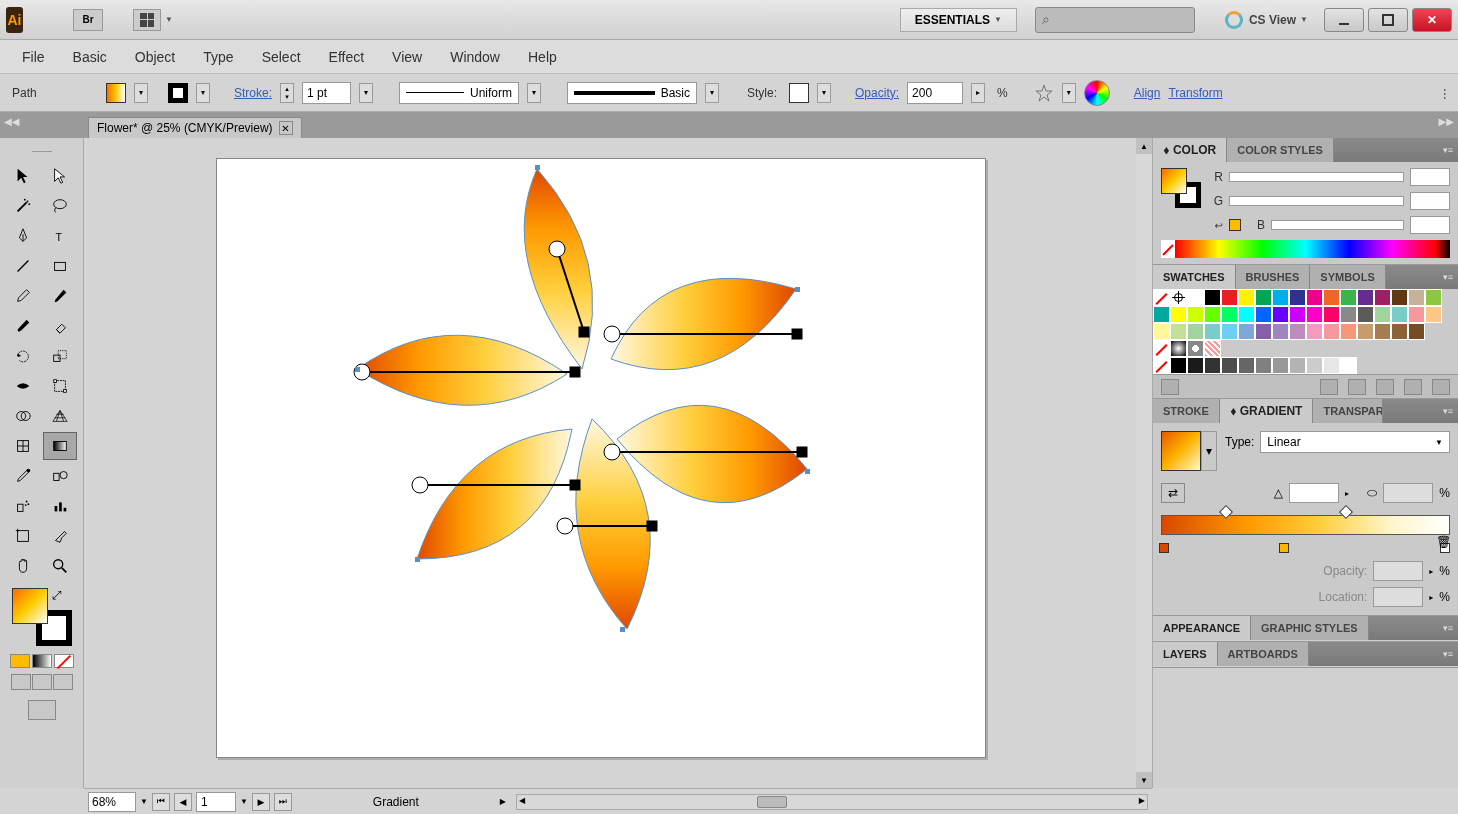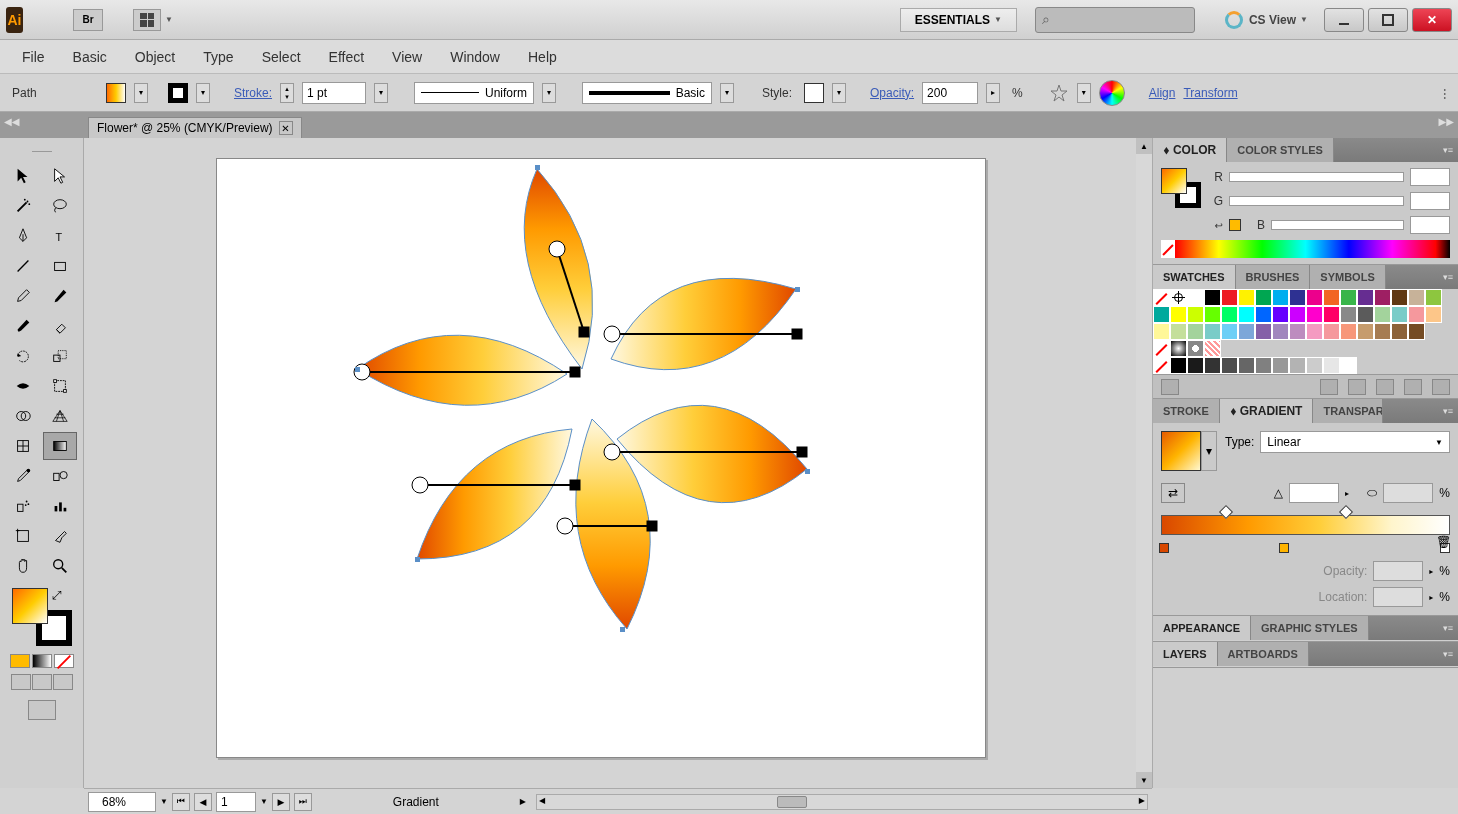--- a/index.html
+++ b/index.html
@@ -76,21 +76,21 @@
 
 
 .canvas-area { flex: 1; background: #d4d4d4; position: relative; overflow: hidden; }
 .artboard { position: absolute; left: 132px; top: 20px; width: 770px; height: 600px; background: #fff; border: 1px solid #888; box-shadow: 2px 2px 0 #aaa; }
 .scrollbar-v { position: absolute; right: 0; top: 0; bottom: 0; width: 16px; background: #d8d8d8; }
 .scrollbar-v .arrow { width:16px; height:16px; background:#c0c0c0; display:flex; align-items:center; justify-content:center; font-size:8px; }
 .scrollbar-v .track { position:absolute; top:16px; bottom:16px; left:0; right:0;}
 
 
 .status-bar { height: 26px; background: #d4d4d4; border-top: 1px solid #aaa; display: flex; align-items: center; padding: 0 4px; gap: 4px; position: absolute; bottom: 0; left: 84px; right: 306px; }
-.zoom-field { width: 68px; background: #fff; border: 1px solid #999; height: 20px; display: flex; align-items: center; padding: 0 13px; }
+.zoom-field { width: 48px; background: #fff; border: 1px solid #999; height: 20px; display: flex; align-items: center; padding: 0 3px; }
 .nav-btn { width: 18px; height: 18px; background: #ddd; border: 1px solid #999; display: flex; align-items: center; justify-content: center; font-size: 9px; }
 .page-field { width: 40px; background: #fff; border: 1px solid #999; height: 20px; display: flex; align-items: center; padding: 0 4px; }
 .status-tool { flex: 0 0 200px; text-align: center; }
 .h-scroll { flex: 1; height: 16px; background: #d8d8d8; border: 1px solid #aaa; position: relative; margin-left: 6px; }
 .h-thumb { position: absolute; left: 240px; top: 1px; height: 12px; width: 30px; background: #bbb; border: 1px solid #888; border-radius: 2px; }
 
 
 .panels { width: 306px; background: #d0d0d0; display: flex; flex-direction: column; border-left: 1px solid #aaa; }
 .panel-group { border-bottom: 1px solid #999; }
 .panel-tabs { display: flex; background: linear-gradient(#8a8a8a,#7a7a7a); height: 24px; align-items: stretch; }
@@ -197,21 +197,21 @@
 <div class="control-bar">
   <span class="ctrl-label" style="width:90px;">Path</span>
   <span class="swatch grad"></span>
   <span class="dd-small">▾</span>
   <span style="width:4px;"></span>
   <span class="swatch black" style="background:#fff; border:5px solid #000;"></span>
   <span class="dd-small">▾</span>
   <span style="width:8px;"></span>
   <span class="link-label">Stroke:</span>
   <span class="dd-small" style="font-size:7px;">▴<br>▾</span>
-  <span class="input-field" style="width:64px;">1 pt</span>
+  <span class="input-field" style="width:49px;">1 pt</span>
   <span class="dd-small">▾</span>
   <span style="width:10px;"></span>
   <div class="stroke-sample">
     <div class="stroke-line"></div>
       <span>Uniform</span>
   </div>
   <span class="dd-small">▾</span>
   <span style="width:10px;"></span>
   <div class="stroke-sample" style="width:130px;">
     <div class="stroke-line thick"></div>

